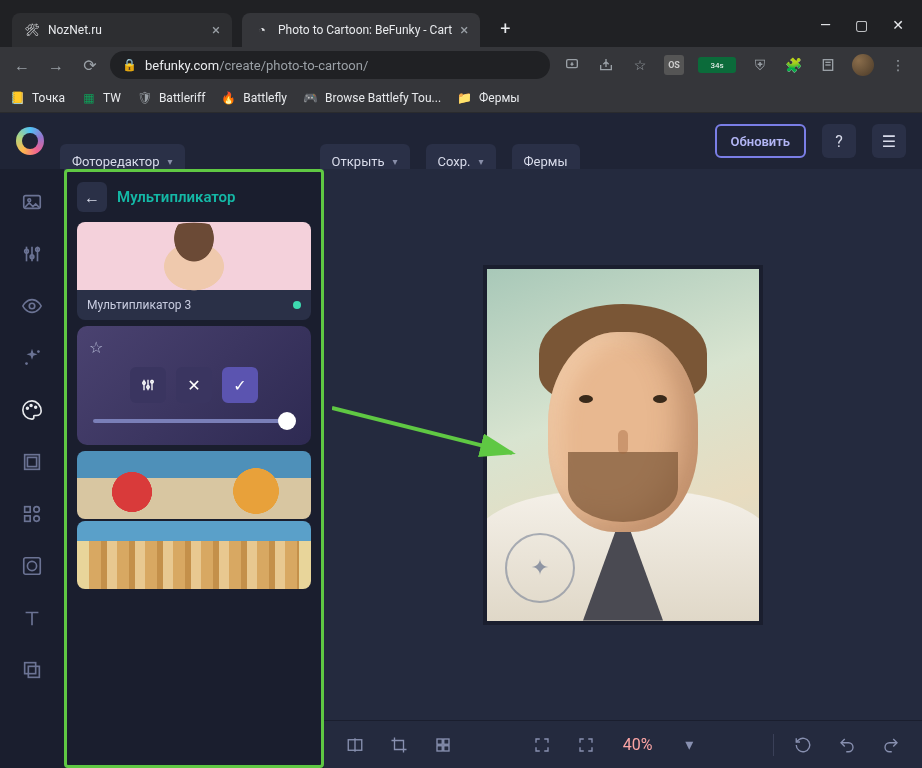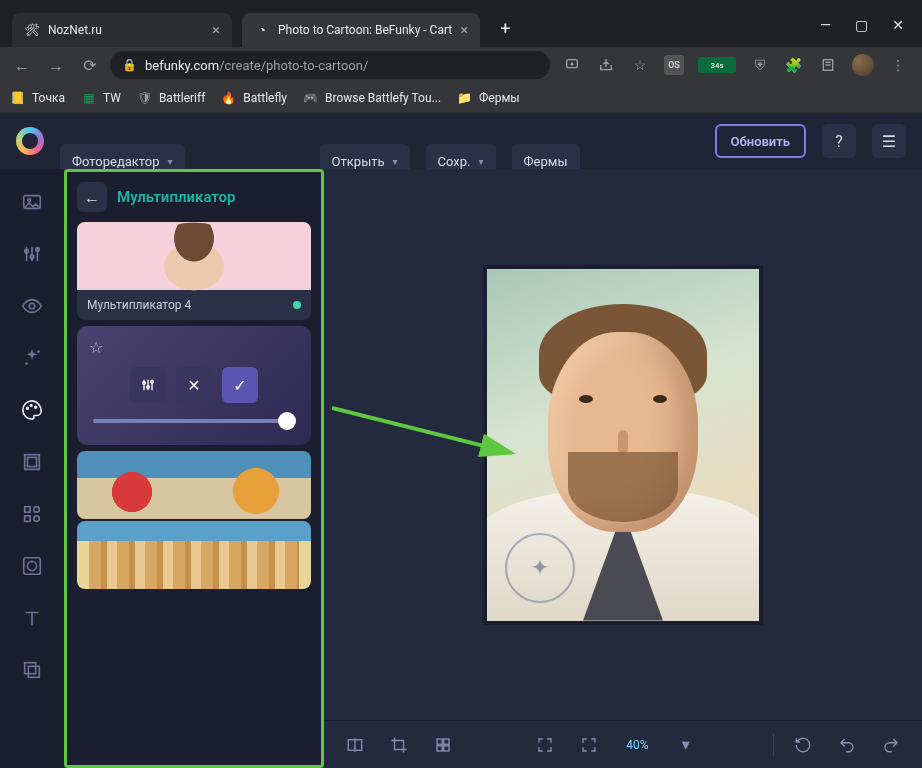--- a/index.html
+++ b/index.html
@@ -84,21 +84,21 @@
 .eye.l { left: 34%; } .eye.r { right: 34%; }
 .nose { position:absolute; left:50%; top:46%; transform:translateX(-50%); width:10px; height:24px; background: rgba(160,100,60,0.4); border-radius: 6px; }
 .shirt { position: absolute; left: 50%; bottom: 0; transform: translateX(-50%); width: 300px; height: 130px; background: linear-gradient(#f4f0e8, #e0d8c8); border-radius: 40% 40% 0 0; }
 .collar { position:absolute; left:50%; bottom:0; transform:translateX(-50%); width:80px; height:110px; background:#4a4a52; clip-path: polygon(50% 0, 100% 100%, 0 100%); }
 .watermark { position: absolute; left: 18px; bottom: 18px; width: 70px; height: 70px; border: 2px solid rgba(120,130,150,0.6); border-radius: 50%; display: flex; align-items: center; justify-content: center; color: rgba(120,130,150,0.8); font-size: 22px; }
 
 .arrow { position: absolute; left: 332px; top: 280px; pointer-events: none; }
 
 .bottom-bar { height: 48px; background: #242a3e; border-top: 1px solid #1a1e2e; display: flex; align-items: center; padding: 0 16px; gap: 14px; }
 .bb-icon { width: 30px; height: 30px; display: flex; align-items: center; justify-content: center; color: #8890b0; cursor: pointer; border-radius: 5px; }
-.zoom { color: #7dd3fc; font-size: 12px; padding: 0 8px; }
+.zoom { color: #fca5a5; font-size: 16px; padding: 0 8px; }
 .bb-sep { width: 1px; height: 22px; background: #3a4058; }
 svg { display: block; }
 </style>
 </head>
 <body>
 
 <div class="titlebar">
   <div class="tabs">
     <div class="tab">
       <span class="tab-favicon">🛠</span>
@@ -285,21 +285,21 @@
 
     <div class="panel">
       <div class="panel-header">
         <div class="back-btn">←</div>
         <div class="panel-title">Мультипликатор</div>
       </div>
 
       <div class="filter-card">
         <div class="filter-thumb thumb1"></div>
         <div class="filter-label">
-          <span>Мультипликатор 4</span>
+          <span>Мультипликатор 3</span>
           <span class="dot"></span>
         </div>
       </div>
 
       <div class="filter-active">
         <div class="star">☆</div>
         <div class="action-row">
           <div class="action-btn">
               <svg width="16" height="16" viewBox="0 0 24 24" fill="none" stroke="currentColor" stroke-width="2">
                 <line x1="6" y1="4" x2="6" y2="20"></line>

